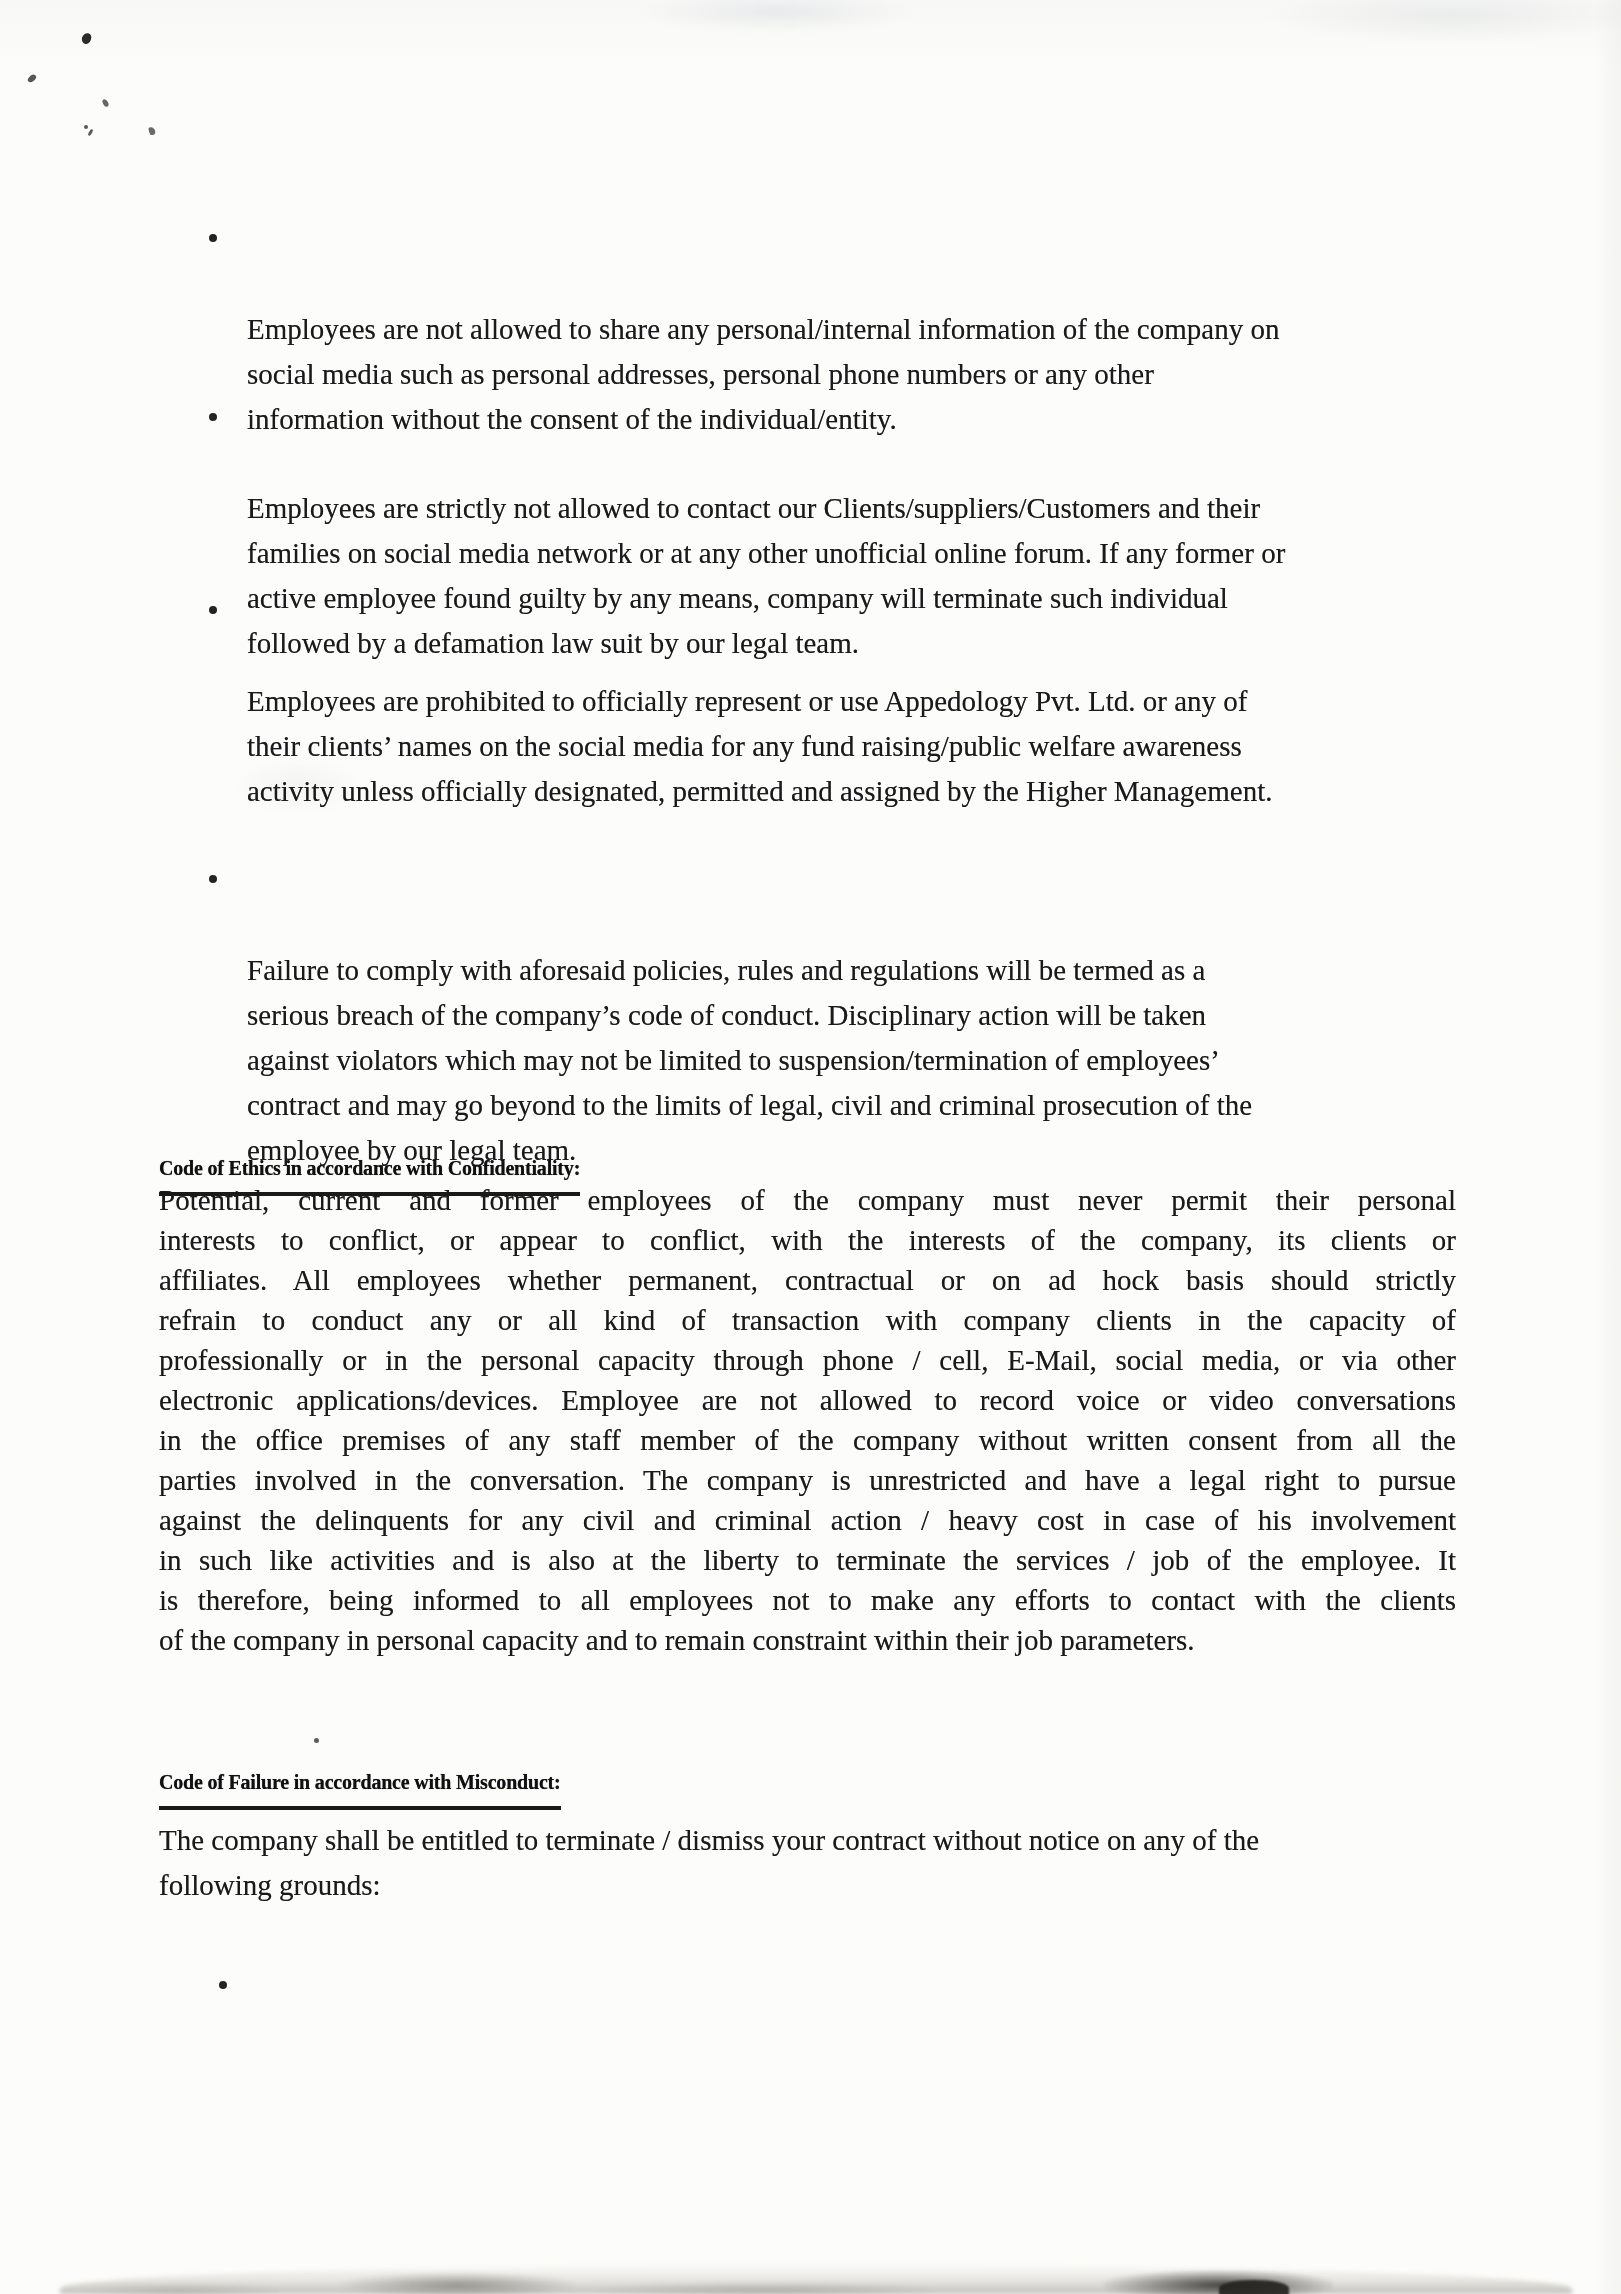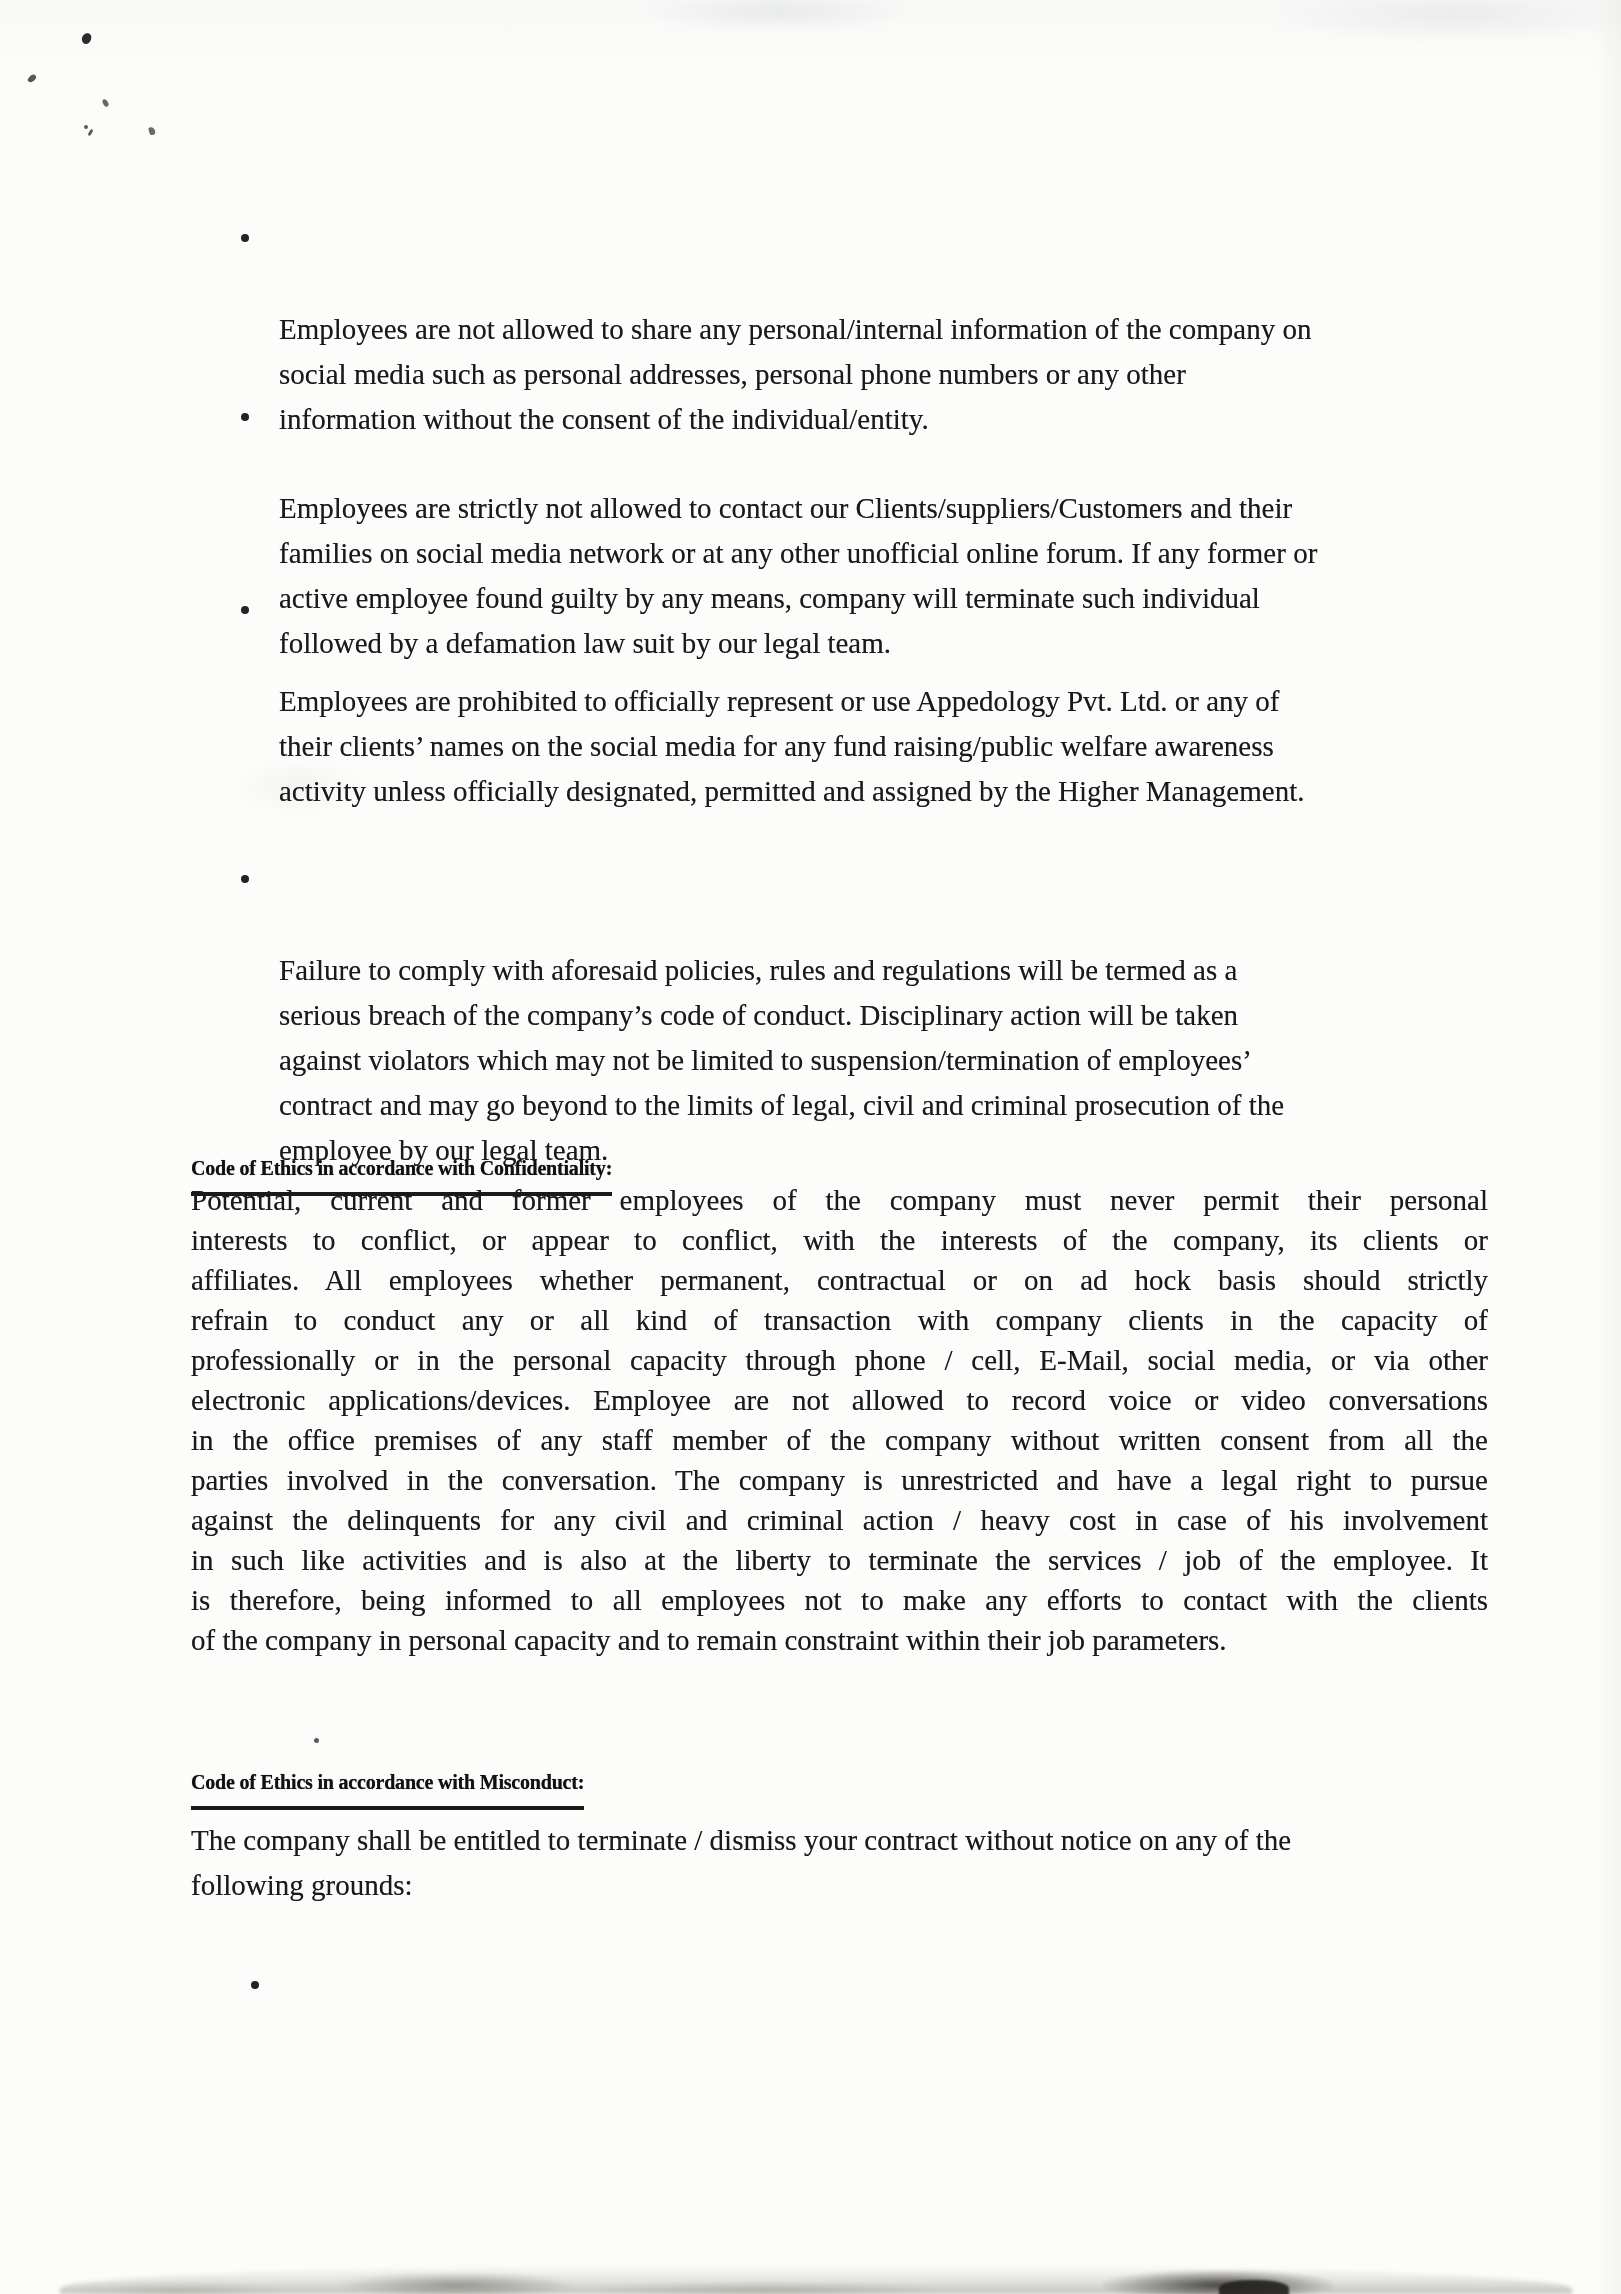--- a/index.html
+++ b/index.html
@@ -20,21 +20,20 @@
     font-family: "Liberation Serif", "DejaVu Serif", serif;
     color: #1a1a1c;
   }
   .block {
     position: absolute;
     left: 159px;
     width: 1323px;
     font-size: 29px;
     line-height: 45px;
     text-shadow: 0 0 0.6px rgba(25,25,25,0.55);
-    margin-left: 32px;
   }
   .prewrap { white-space: pre-line; }
 
   
   .bullet-item { padding-left: 88px; }
   .bullet-item .dot {
     position: absolute;
     left: 50px;
     top: 17px;
     width: 8px;
@@ -216,21 +215,21 @@
 electronic applications/devices. Employee are not allowed to record voice or video conversations
 in the office premises of any staff member of the company without written consent from all the
 parties involved in the conversation. The company is unrestricted and have a legal right to pursue
 against the delinquents for any civil and criminal action / heavy cost in case of his involvement
 in such like activities and is also at the liberty to terminate the services / job of the employee. It
 is therefore, being informed to all employees not to make any efforts to contact with the clients</span>
     <span class="justified-last">of the company in personal capacity and to remain constraint within their job parameters.</span>
   </div>
 
   <div class="block heading" style="top:1763px">
-    <span class="underlined">Code of Ethics in accordance with Misconduct:</span>
+    <span class="underlined">Code of Failure in accordance with Misconduct:</span>
   </div>
 
   <div class="block prewrap" style="top:1818px">The company shall be entitled to terminate / dismiss your contract without notice on any of the
 following grounds:</div>
 
   <div class="block bullet-item wide-indent prewrap" style="top:1964px">
     <span class="dot"></span>
   </div>
 
   <div class="artifact bottom-band"></div>

